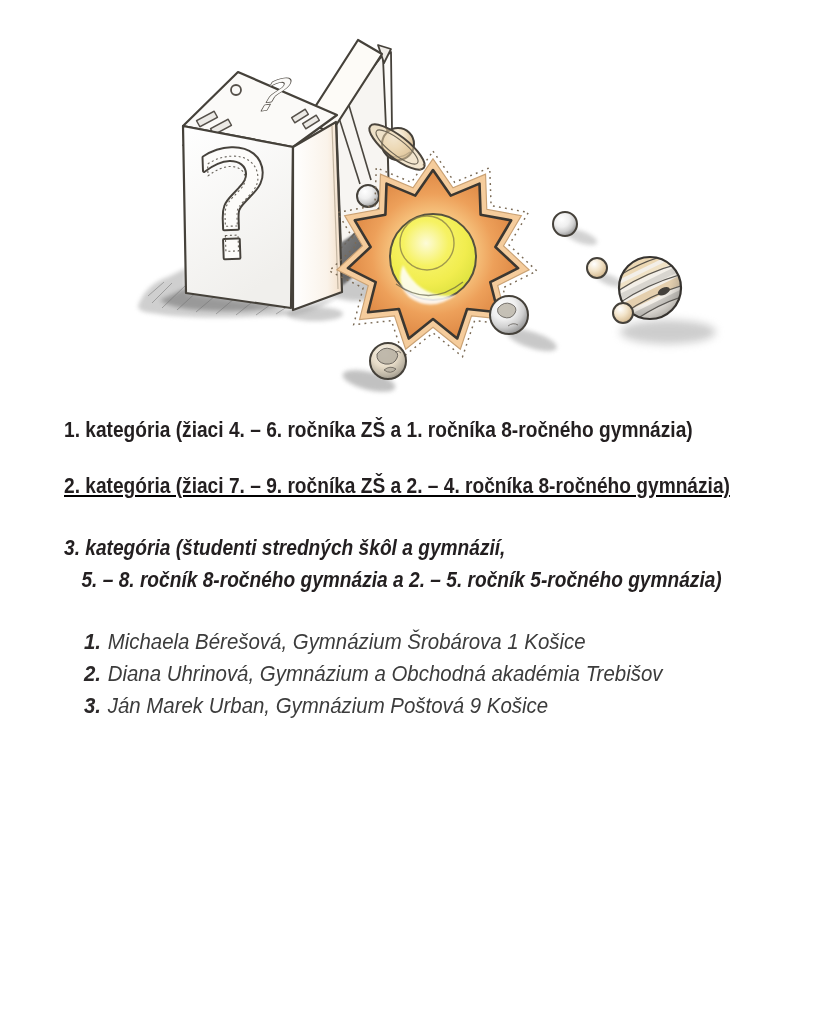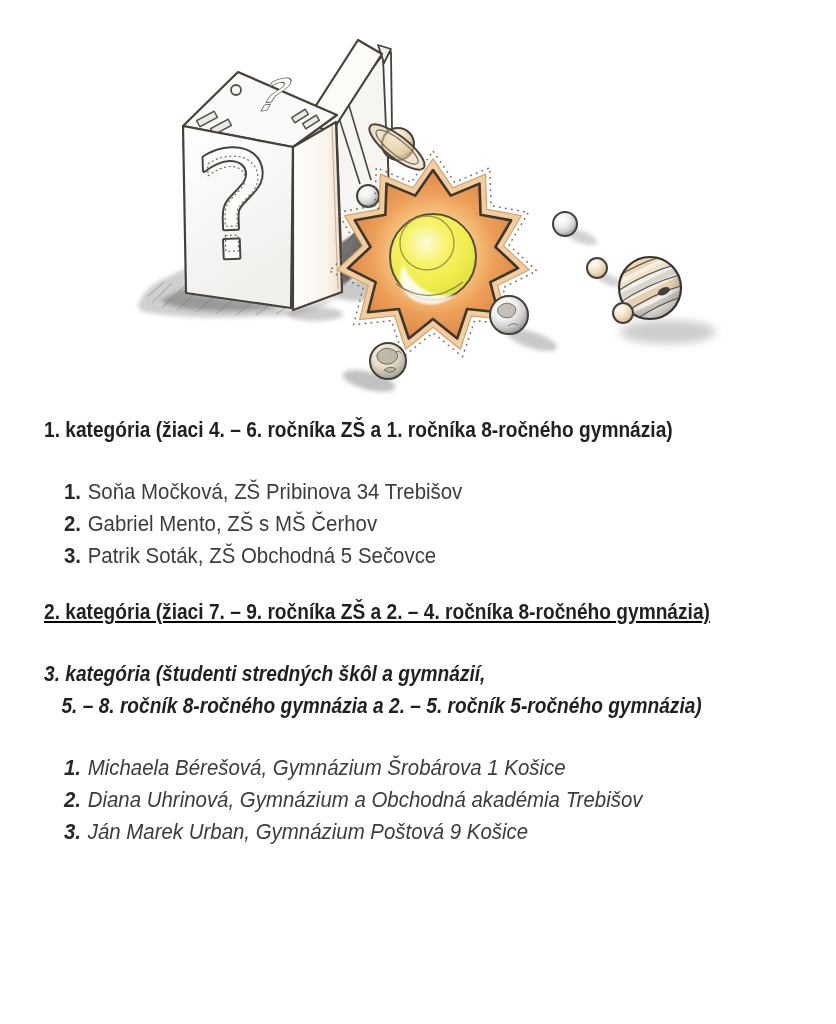--- a/index.html
+++ b/index.html
@@ -1,19 +1,19 @@
 <!DOCTYPE html>
 <html><head>
 <meta charset="utf-8">
 <style>
   html,body{margin:0;padding:0;background:#ffffff;}
   .page{position:relative;width:836px;height:1024px;background:#ffffff;overflow:hidden;
         font-family:"Liberation Sans", sans-serif;}
   .illustration{display:block;width:836px;height:400px;}
-  .content{padding-left:44px;}
+  .content{padding-left:64px;}
   .cat-heading{font-weight:bold;color:#231f20;font-size:22px;line-height:32px;
                transform:scaleX(.87);transform-origin:0 50%;white-space:nowrap;}
   .cat-heading .hline{display:block;}
   .cat-heading .hline2{padding-left:20px;}
   .winners{margin:0;padding:0 0 0 20px;list-style:none;}
   .winner{font-size:21.5px;line-height:32px;color:#3c3c3c;white-space:nowrap;
           transform:scaleX(.95);transform-origin:0 50%;}
   .rank{font-weight:bold;color:#2b2829;margin-right:7px;}
   .cat1{margin-top:14px;}
   .cat2{margin-top:24px;text-decoration:underline;}
@@ -231,25 +231,20 @@
     </g>
   </svg>
 
   <div class="content">
 
     <section class="cat cat1">
       <h2 class="cat-heading" style="margin:0;">
         <span class="hline">1. kategória (žiaci 4. – 6. ročníka ZŠ a 1. ročníka 8-ročného gymnázia)</span>
         <span class="hline hline2"></span>
       </h2>
-      <ul class="winners">
-        <li class="winner"><span class="rank">1.</span><span>Soňa Močková, ZŠ Pribinova 34 Trebišov</span></li>
-        <li class="winner"><span class="rank">2.</span><span>Gabriel Mento, ZŠ s MŠ Čerhov</span></li>
-        <li class="winner"><span class="rank">3.</span><span>Patrik Soták, ZŠ Obchodná 5 Sečovce</span></li>
-      </ul>
     </section>
 
     <section class="cat cat2">
       <h2 class="cat-heading" style="margin:0;">
         <span class="hline">2. kategória (žiaci 7. – 9. ročníka ZŠ a 2. – 4. ročníka 8-ročného gymnázia)</span>
         <span class="hline hline2"></span>
       </h2>
     </section>
 
     <section class="cat cat3">

